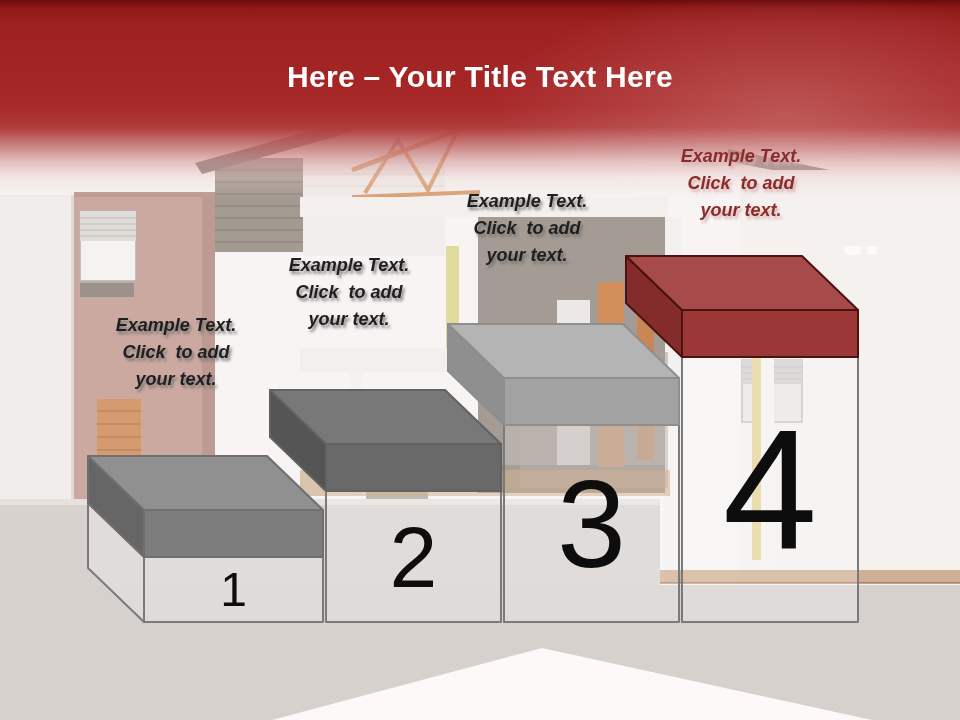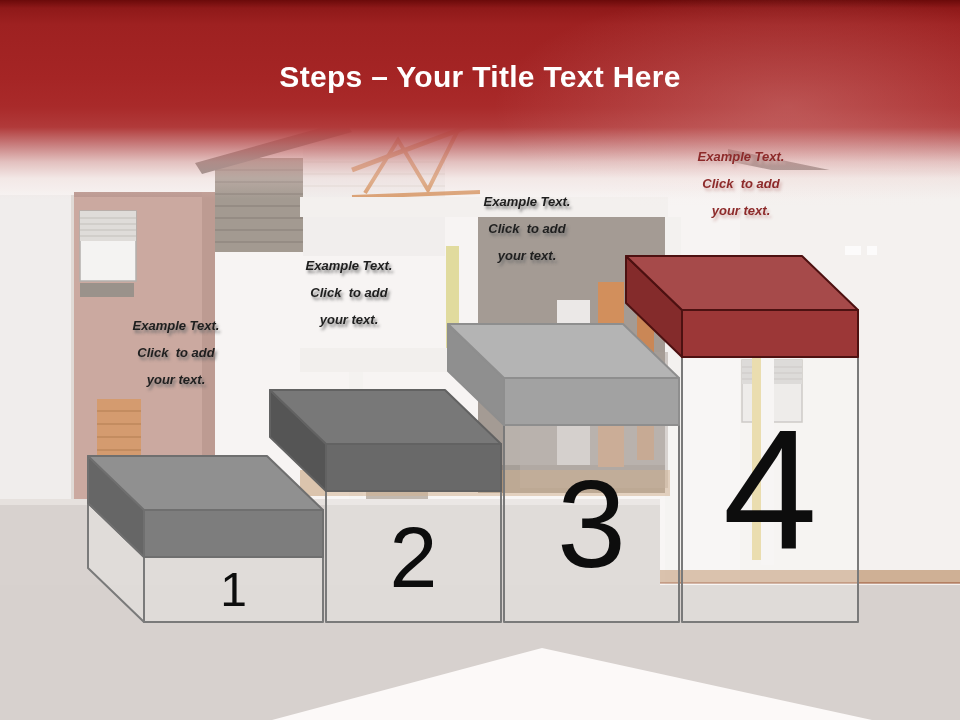--- a/index.html
+++ b/index.html
@@ -38,21 +38,21 @@
   .ped polygon,.ped rect{fill:rgba(255,255,255,.22);stroke-width:2;stroke-linejoin:round;}
   .slab polygon,.slab rect{stroke-width:2;stroke-linejoin:round;}
   
   .num{
     position:absolute;display:flex;align-items:center;justify-content:center;
     font-weight:400;line-height:1;
   }
   
   .lbl{
     position:absolute;text-align:center;font-style:italic;
-    font-weight:600;font-size:13px;line-height:27px;
+    font-weight:600;font-size:18px;line-height:27px;
     text-shadow:2px 3px 3px rgba(110,110,110,.85);
     cursor:pointer;
   }
   .lbl span{display:block;white-space:pre;}
   .lbl-red{text-shadow:2px 3px 3px rgba(213,177,175,.95);}
 </style>
 </head>
 <body>
 
 <div class="stage">
@@ -117,21 +117,21 @@
       <rect x="660" y="570" width="300" height="13" fill="#b07a4a" opacity="0.55"></rect>
       <line x1="660" y1="583" x2="960" y2="583" stroke="#9a5230" stroke-width="2" opacity="0.5"></line>
       <rect x="0" y="585" width="960" height="135" fill="#d7d1ce"></rect>
     </g>
     <polygon points="542,648 872,720 272,720" fill="#fcf9f8"></polygon>
   </svg>
 
   <div class="header"></div>
 
   <div class="title" style="color: rgb(255, 255, 255);">
-    <span class="t-bold">Steps</span><span class="t-rest"> – Your Title Text Here</span>
+    <span class="t-bold">Here</span><span class="t-rest"> – Your Title Text Here</span>
   </div>
 
   <svg width="960" height="720" viewBox="0 0 960 720">
 
     <g>
       <g class="ped" style="stroke: rgb(122, 122, 122);">
         <polygon points="88,503 144,557 144,622 88,568"></polygon>
         <rect x="144" y="557" width="179" height="65"></rect>
       </g>
       <g class="slab" style="stroke: rgb(111, 111, 111);">

